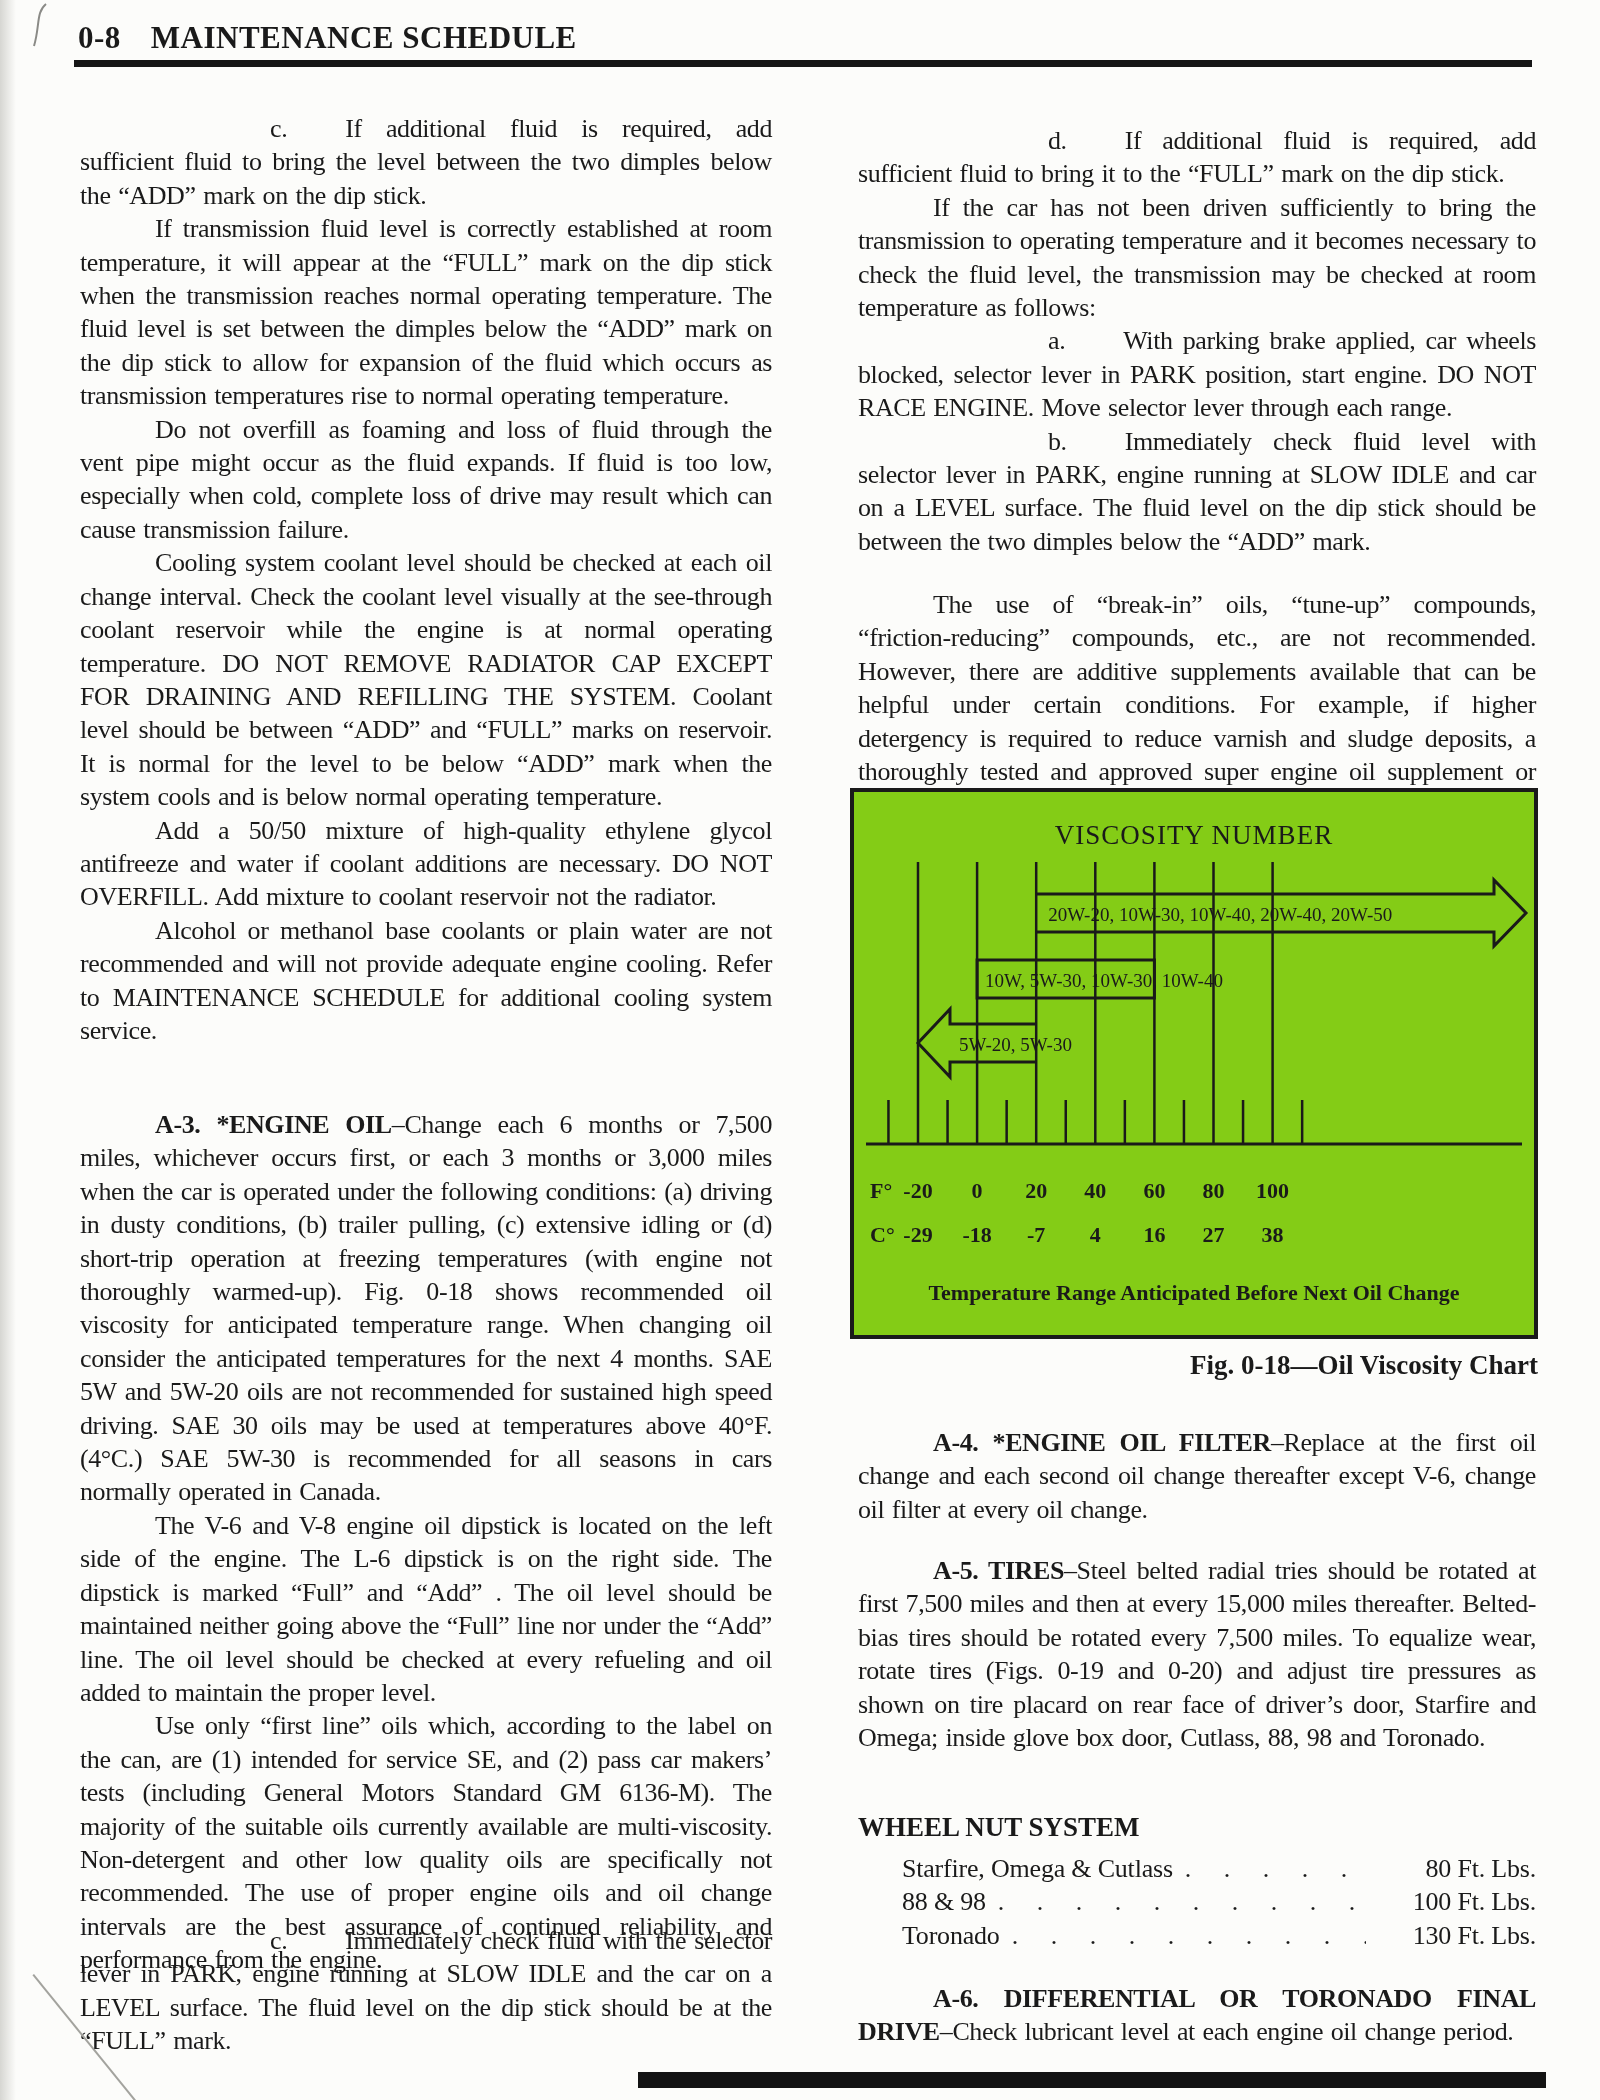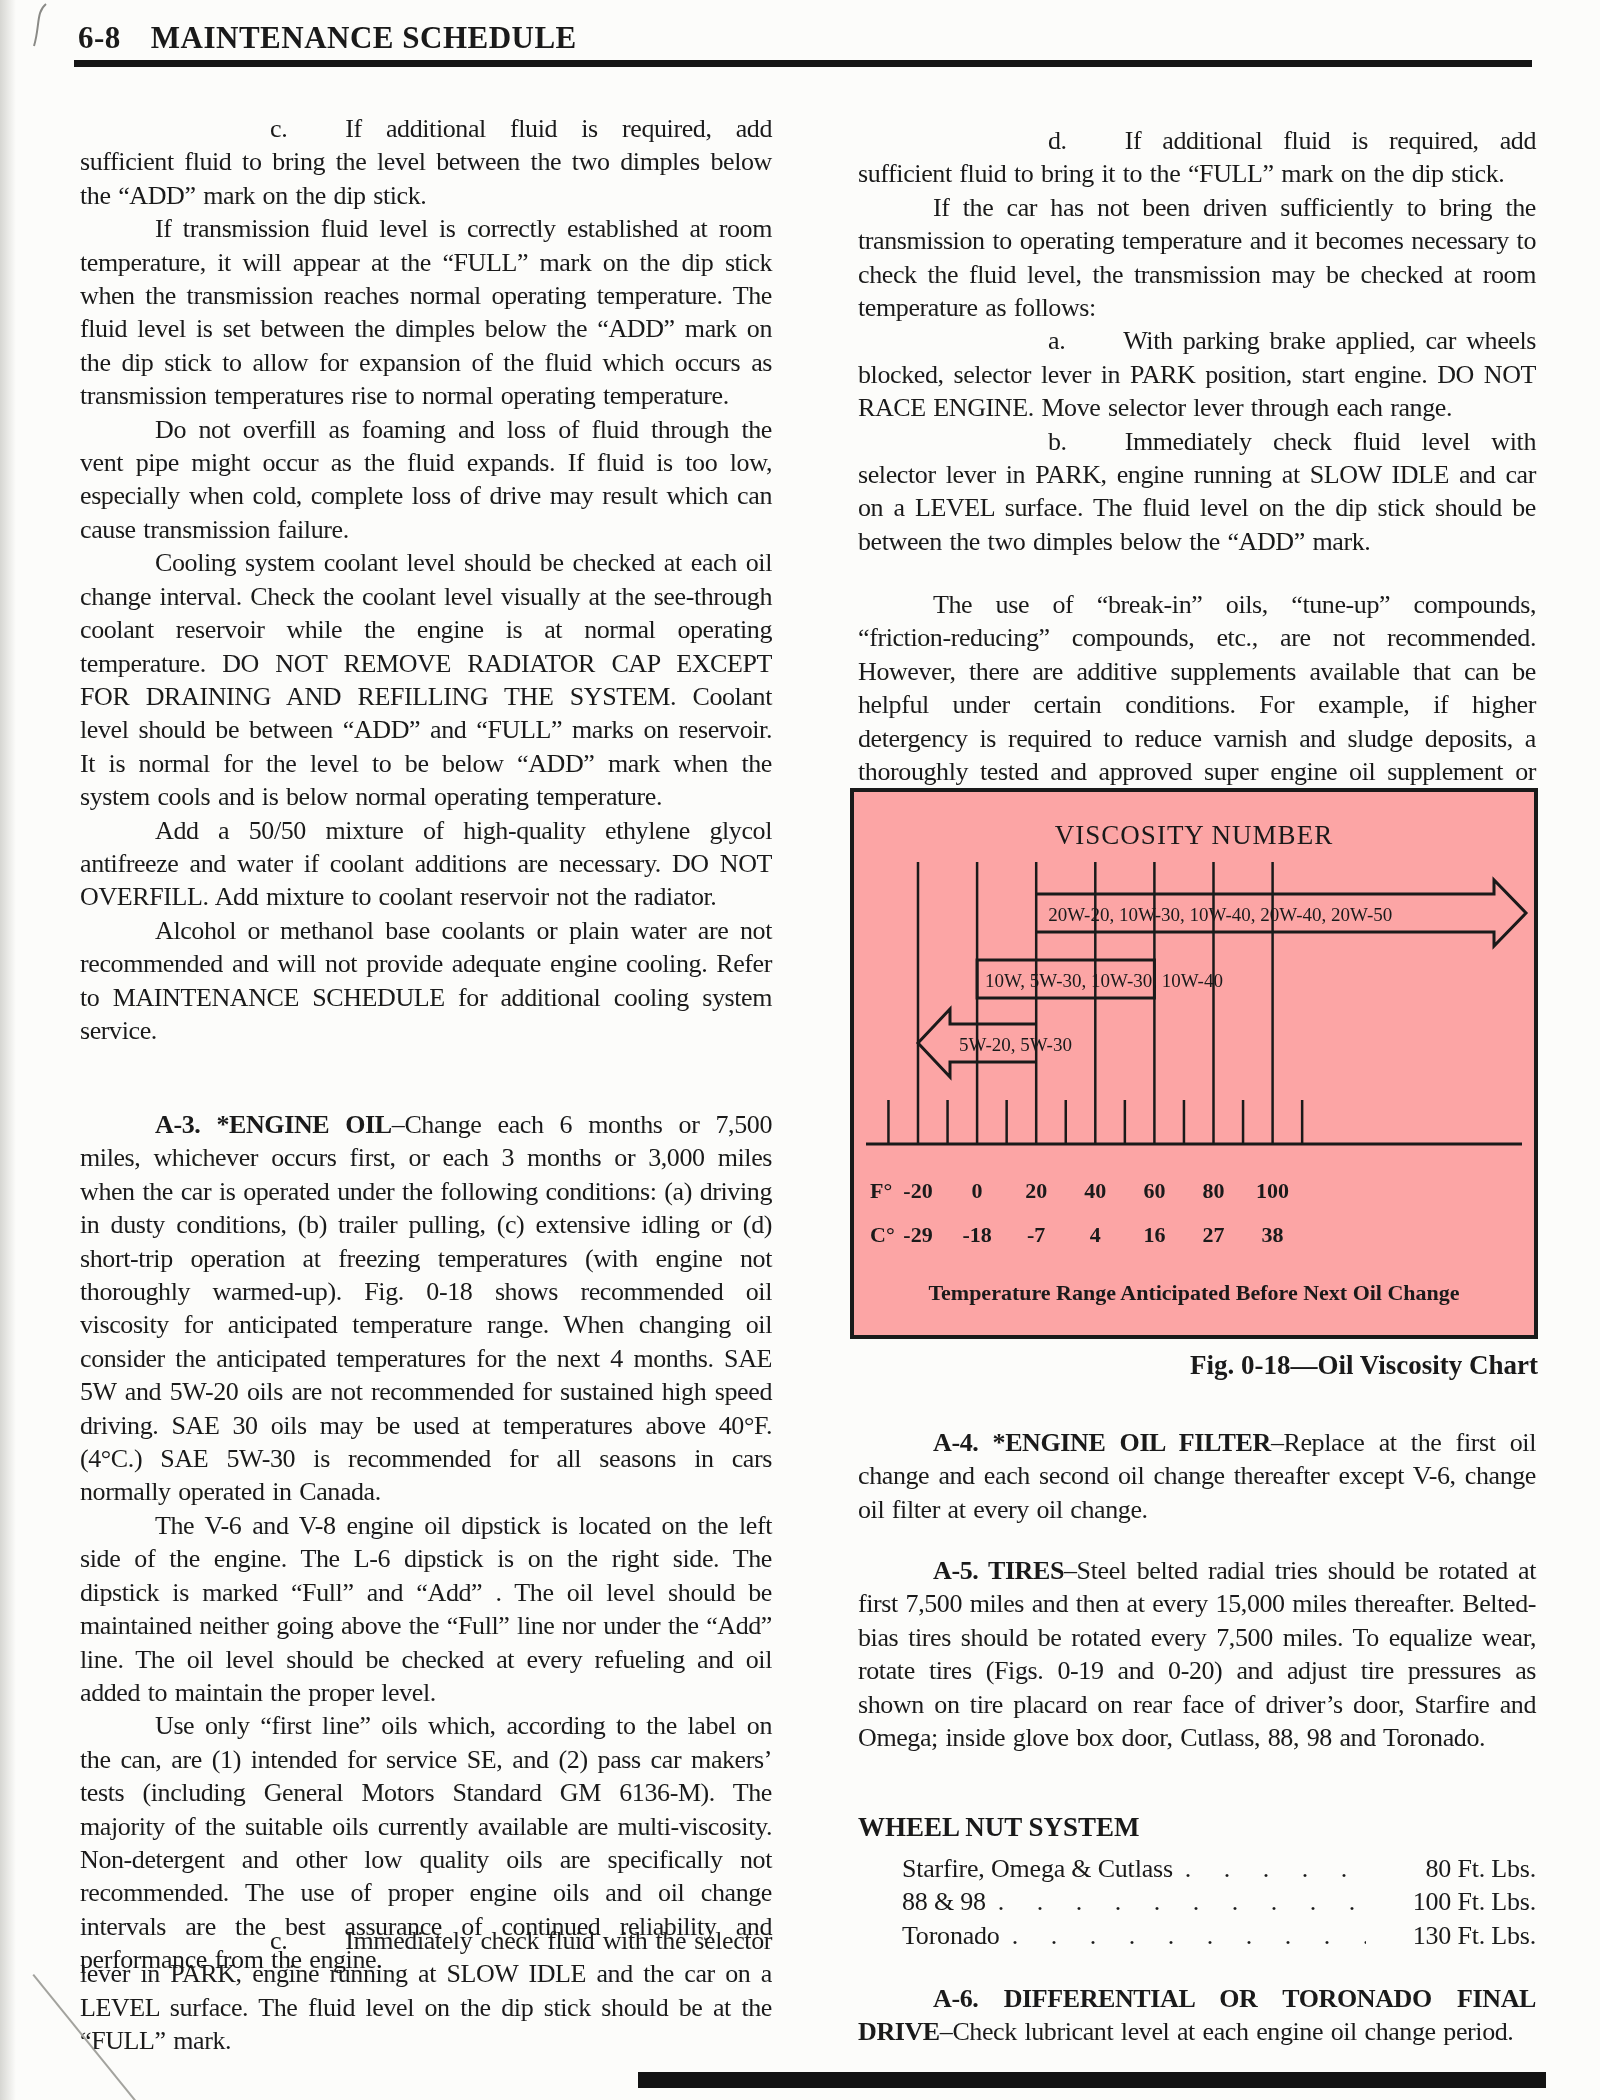--- a/index.html
+++ b/index.html
@@ -19,21 +19,21 @@
   .lead{font-weight:bold;}
   #lblockA{left:80px;top:112px;width:692px;}
   #lblockB{left:80px;top:1108px;width:692px;}
   #lblockC{left:80px;top:1924px;width:692px;}
   #rblockD{left:858px;top:124px;width:678px;}
   #rblockE{left:858px;top:574px;width:678px;}
   #rblockF{left:858px;top:1426px;width:678px;}
   #rblockG{left:858px;top:1554px;width:678px;}
   #rblockH{left:858px;top:1982px;width:678px;}
   .chart-box{position:absolute;left:850px;top:788px;width:680px;height:543px;
-        border:4px solid #1a1a1a;background:#fca5a5;margin:0;}
+        border:4px solid #1a1a1a;background:#84cc16;margin:0;}
   .chart-box svg{display:block;font-family:inherit;}
   .fig-caption{position:absolute;left:850px;top:1350px;width:688px;text-align:right;
         font-weight:bold;font-size:27px;letter-spacing:0;}
   #torque-heading{position:absolute;left:858px;top:1812px;font-weight:bold;font-size:27px;}
   #torque-rows{position:absolute;left:902px;top:1852px;width:634px;}
   .torque-row{display:flex;align-items:center;font-size:26px;line-height:33.4px;letter-spacing:-0.2px;}
   .t-item{white-space:nowrap;}
   .t-leader{flex:1;overflow:hidden;white-space:nowrap;margin:0 12px;}
   .t-leader::before{content:". . . . . . . . . . . . . . . . . . . . . . . . . . . . . . . .";letter-spacing:13px;}
   .t-value{white-space:nowrap;text-align:right;min-width:158px;}
@@ -45,21 +45,21 @@
 </head>
 <body>
 
 <div class="page">
   <div class="edge-shade"></div>
   <svg class="pen-mark" width="34" height="46">
     <path d="M20 2 C 10 10, 14 24, 8 44" stroke="#8a8a86" stroke-width="2" fill="none"></path>
   </svg>
 
   <div class="hdr">
-    <span class="pgnum">6-8</span><span>MAINTENANCE SCHEDULE</span>
+    <span class="pgnum">0-8</span><span>MAINTENANCE SCHEDULE</span>
   </div>
   <div class="hdr-rule"></div>
 
   <div class="block" id="lblockA">
       <p class="para labeled"><span class="pl">c.</span>If additional fluid is required, add sufficient fluid to bring the level between the two dimples below the “ADD” mark on the dip stick.</p>
       <p class="para">If transmission fluid level is correctly established at room temperature, it will appear at the “FULL” mark on the dip stick when the transmission reaches normal operating temperature. The fluid level is set between the dimples below the “ADD” mark on the dip stick to allow for expansion of the fluid which occurs as transmission temperatures rise to normal operating temperature.</p>
       <p class="para">Do not overfill as foaming and loss of fluid through the vent pipe might occur as the fluid expands. If fluid is too low, especially when cold, complete loss of drive may result which can cause transmission failure.</p>
       <p class="para">Cooling system coolant level should be checked at each oil change interval. Check the coolant level visually at the see-through coolant reservoir while the engine is at normal operating temperature. DO NOT REMOVE RADIATOR CAP EXCEPT FOR DRAINING AND REFILLING THE SYSTEM. Coolant level should be between “ADD” and “FULL” marks on reservoir. It is normal for the level to be below “ADD” mark when the system cools and is below normal operating temperature.</p>
       <p class="para">Add a 50/50 mixture of high-quality ethylene glycol antifreeze and water if coolant additions are necessary. DO NOT OVERFILL. Add mixture to coolant reservoir not the radiator.</p>
       <p class="para">Alcohol or methanol base coolants or plain water are not recommended and will not provide adequate engine cooling. Refer to MAINTENANCE SCHEDULE for additional cooling system service.</p>

